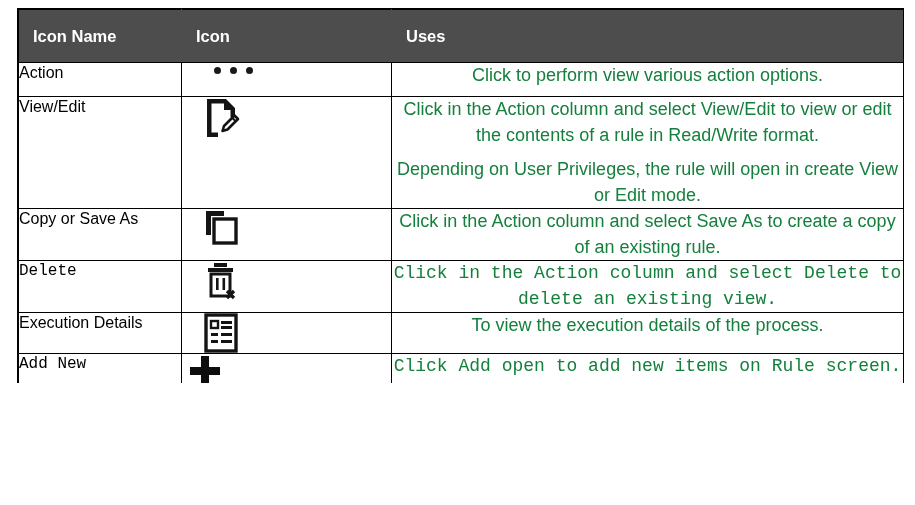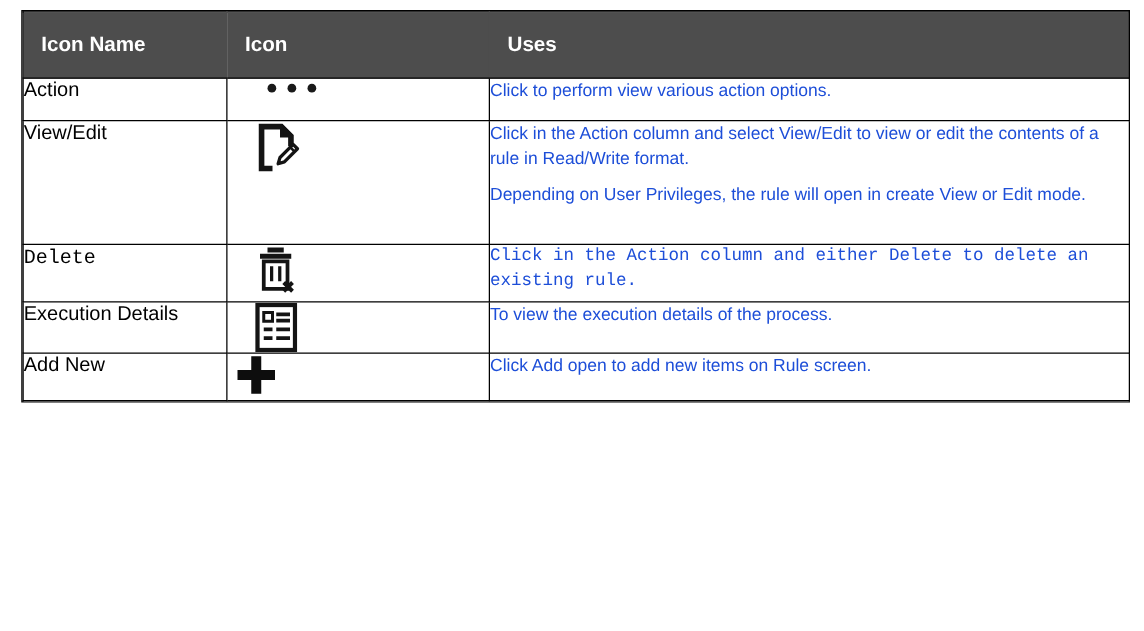--- a/index.html
+++ b/index.html
@@ -62,24 +62,25 @@
     font-size: 16px;
     color: #000000;
     padding: 9px 6px 9px 14px;
     line-height: 1.3;
   }
   td.cell-icon {
     text-align: left;
     padding: 8px 0 8px 0;
   }
   td.cell-uses {
-    font-size: 14px;
-    color: #1d4ed8;
+    font-size: 18px;
+    color: #15803d;
     padding: 9px 14px 9px 12px;
     line-height: 1.42;
+    text-align: center;
   }
   td.cell-uses p {
     margin: 0 0 9px 0;
   }
   td.cell-uses p:last-child { margin-bottom: 0; }
 
   .icon-box {
     width: 210px;
     display: flex;
     justify-content: flex-start;
@@ -92,21 +93,21 @@
     justify-content: center;
   }
 
   
   .r-action td { height: 33px; }
   .r-viewedit td { height: 98px; }
   .r-copy td { height: 42px; }
   .r-delete td { height: 45px; font-family: Liberation Mono, monospace; }
   .r-execute td { height: 38px; }
   .r-execdetails td { height: 40px; }
-  .r-addnew td { height: 37px; }
+  .r-addnew td { height: 37px; font-family: Liberation Mono, monospace; }
 
   
   .dots {
     display: inline-flex;
     gap: 9px;
     align-items: center;
     padding-top: 4px;
     padding-left: 10px;
   }
   .dots i {
@@ -167,39 +168,55 @@
                 </svg>
               </span>
             </div>
           </td>
           <td class="cell-uses">
             <p>Click in the Action column and select View/Edit to view or edit the contents of a rule in Read/Write format.</p>
             <p>Depending on User Privileges, the rule will open in create View or Edit mode.</p>
           </td>
         </tr>
 
+        <tr class="r-copy">
+          <td class="cell-name">Copy or Save As</td>
+          <td class="cell-icon">
+            <div class="icon-box">
+              <span class="icon-holder">
+                <svg width="34" height="36" viewBox="0 0 34 36" aria-hidden="true">
+                  <path d="M2 2 H20 V7 H7 V26 H2 Z" fill="#141414"></path>
+                  <rect x="10" y="10" width="22" height="24" fill="none" stroke="#141414" stroke-width="3.4"></rect>
+                </svg>
+              </span>
+            </div>
+          </td>
+          <td class="cell-uses">
+            <p>Click in the Action column and select Save As to create a copy of an existing rule.</p>
+          </td>
+        </tr>
 
         <tr class="r-delete">
           <td class="cell-name">Delete</td>
           <td class="cell-icon">
             <div class="icon-box">
               <span class="icon-holder">
                 <svg width="34" height="40" viewBox="0 0 34 40" aria-hidden="true">
                   <rect x="10" y="2" width="13" height="4" fill="#141414"></rect>
                   <rect x="4" y="7" width="25" height="4" fill="#141414"></rect>
                   <path d="M7 13 H26 V35 H7 Z" fill="none" stroke="#141414" stroke-width="3"></path>
                   <rect x="12" y="17" width="2.6" height="12" fill="#141414"></rect>
                   <rect x="18.5" y="17" width="2.6" height="12" fill="#141414"></rect>
                   <path d="M23 30 L30 37 M30 30 L23 37" stroke="#141414" stroke-width="3.2" fill="none"></path>
                 </svg>
               </span>
             </div>
           </td>
           <td class="cell-uses">
-            <p>Click in the Action column and either Delete to delete an existing rule.</p>
+            <p>Click in the Action column and select Delete to delete an existing view.</p>
           </td>
         </tr>
 
 
         <tr class="r-execdetails">
           <td class="cell-name">Execution Details</td>
           <td class="cell-icon">
             <div class="icon-box">
               <span class="icon-holder">
                 <svg width="34" height="40" viewBox="0 0 34 40" aria-hidden="true">

